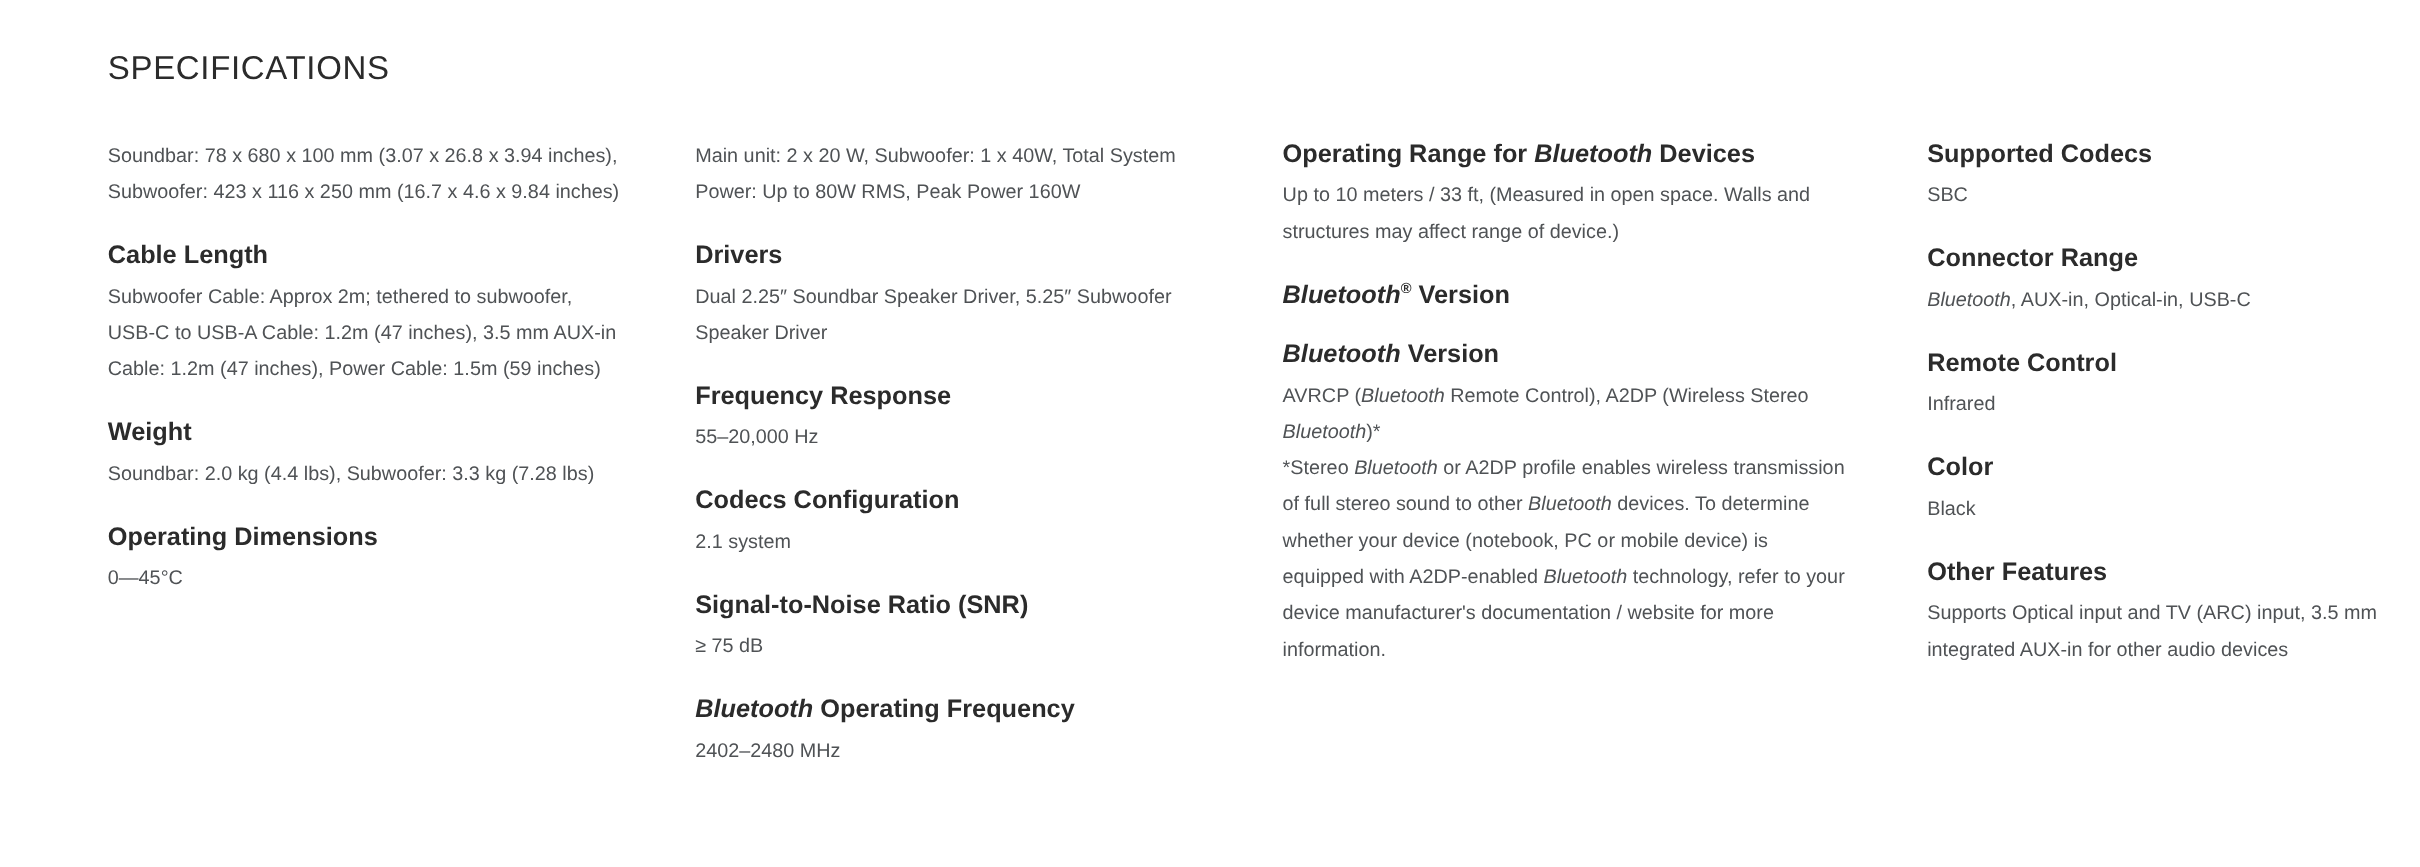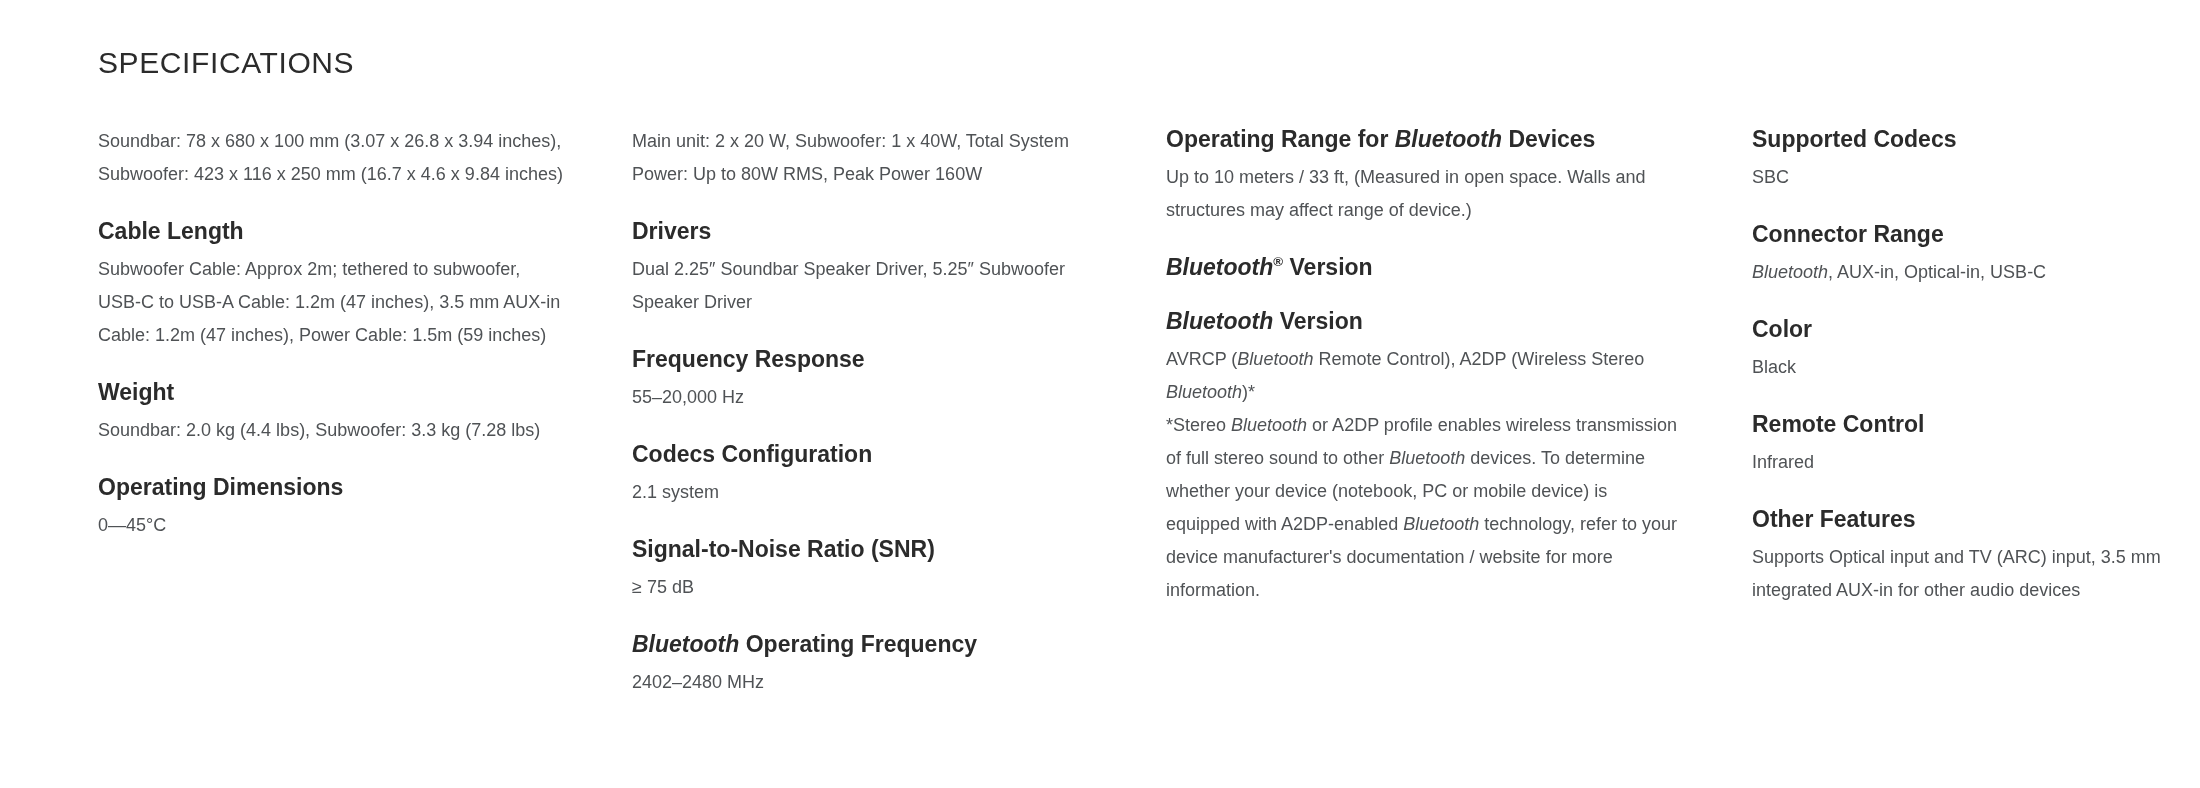--- a/index.html
+++ b/index.html
@@ -113,26 +113,26 @@
       <div class="spec-column">
         <section class="spec-section">
           <h3 class="spec-heading"><span>Supported Codecs</span></h3>
           <p class="spec-body"><span>SBC</span></p>
         </section>
         <section class="spec-section">
           <h3 class="spec-heading"><span>Connector Range</span></h3>
           <p class="spec-body"><em>Bluetooth</em><span>, AUX-in, Optical-in, USB-C</span></p>
         </section>
         <section class="spec-section">
+          <h3 class="spec-heading"><span>Remote Control</span></h3>
+          <p class="spec-body"><span>Infrared</span></p>
+        </section>
+        <section class="spec-section">
           <h3 class="spec-heading"><span>Color</span></h3>
           <p class="spec-body"><span>Black</span></p>
-        </section>
-        <section class="spec-section">
-          <h3 class="spec-heading"><span>Remote Control</span></h3>
-          <p class="spec-body"><span>Infrared</span></p>
         </section>
         <section class="spec-section">
           <h3 class="spec-heading"><span>Other Features</span></h3>
           <p class="spec-body"><span>Supports Optical input and TV (ARC) input, 3.5 mm integrated AUX-in for other audio devices</span></p>
         </section>
       </div>
     </div>
 </div>
 
 </body></html>

